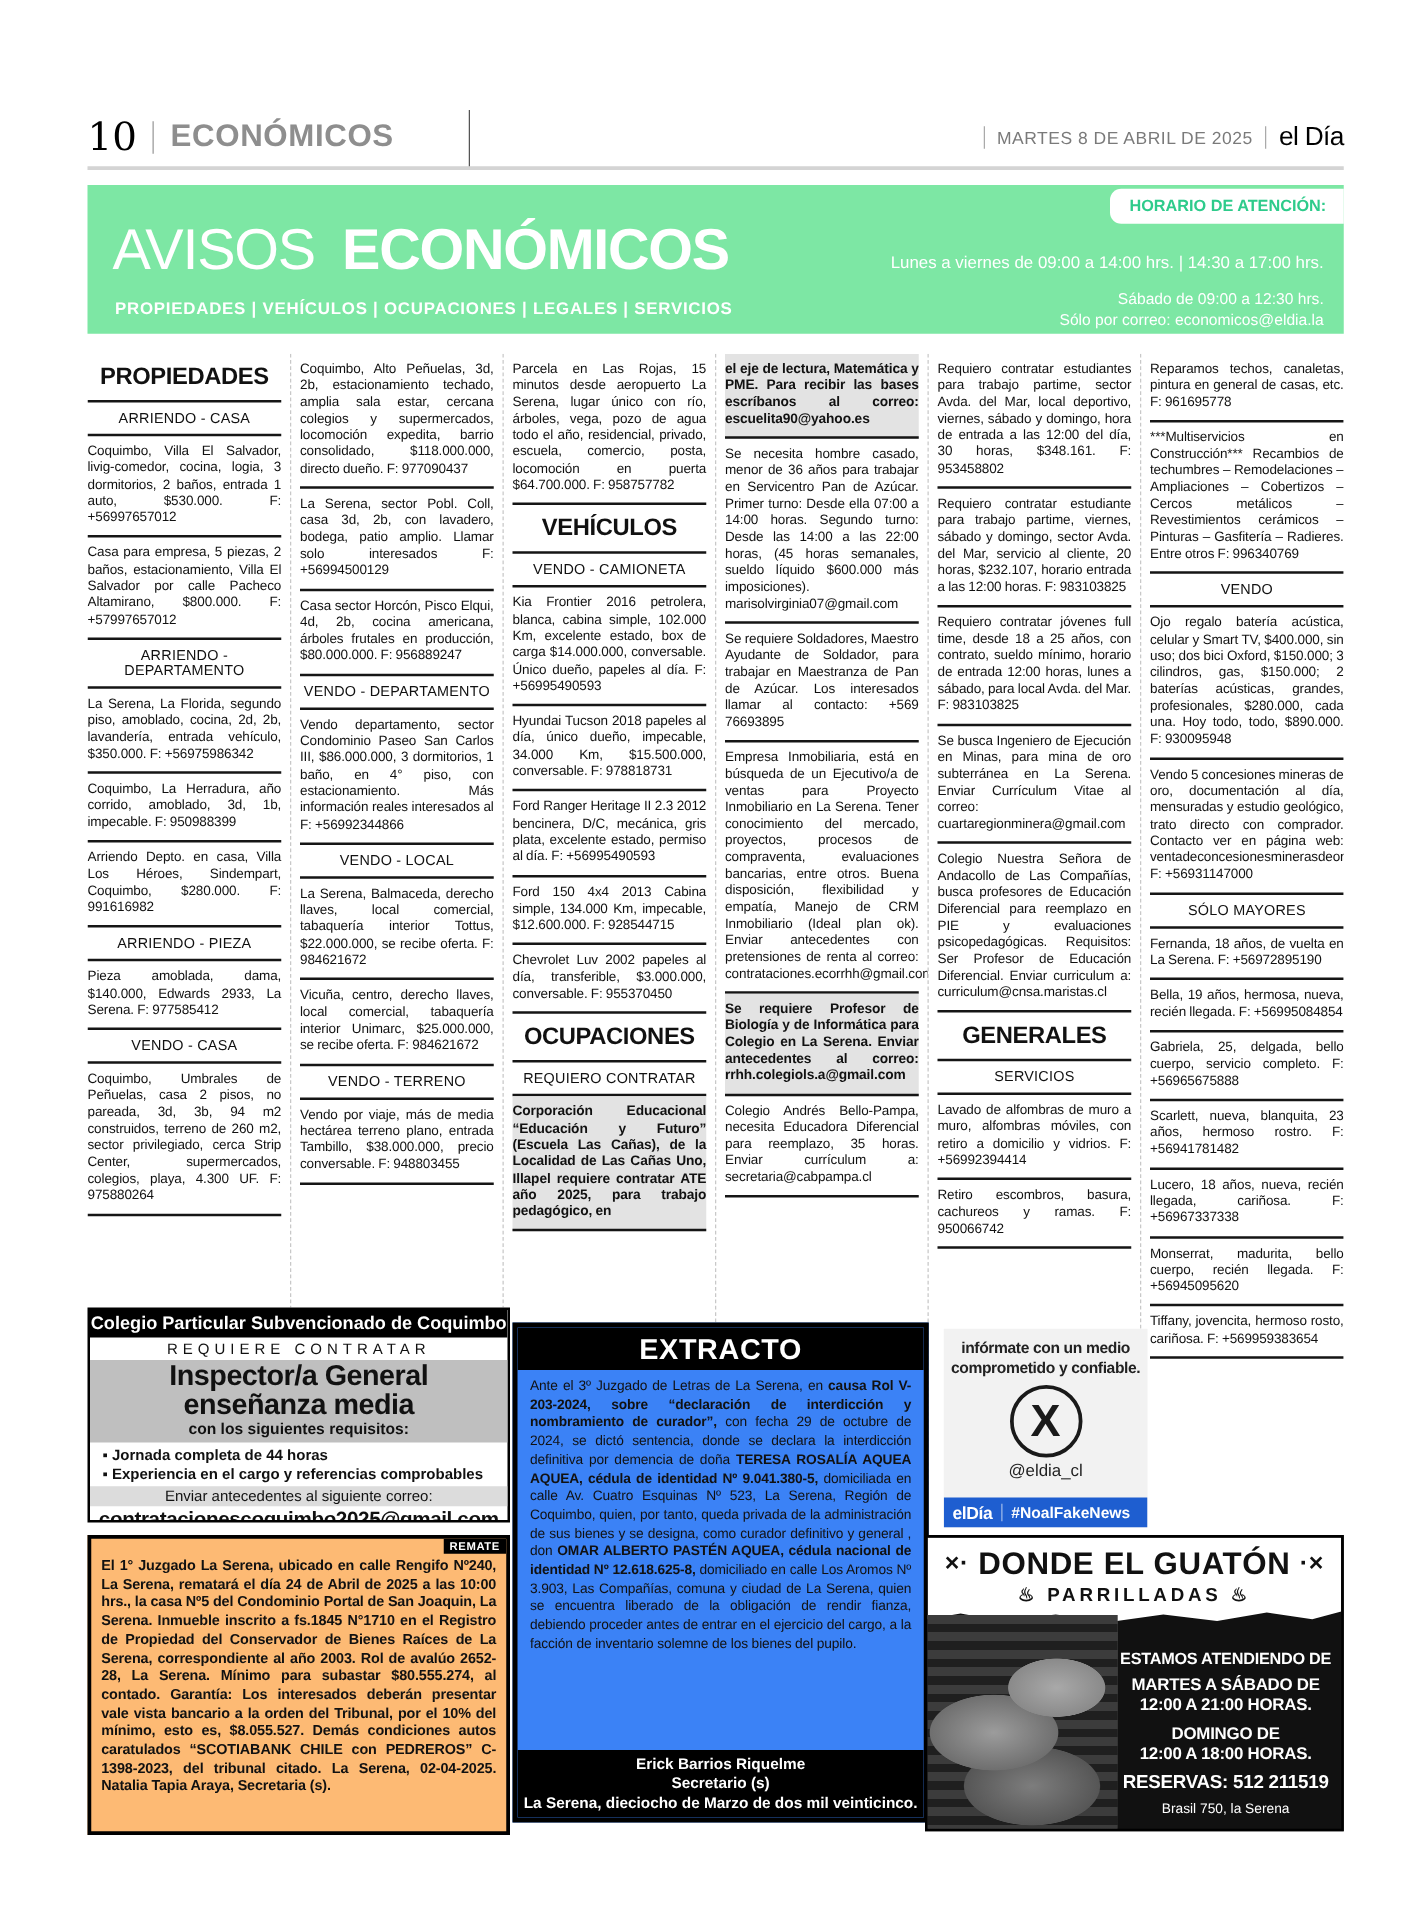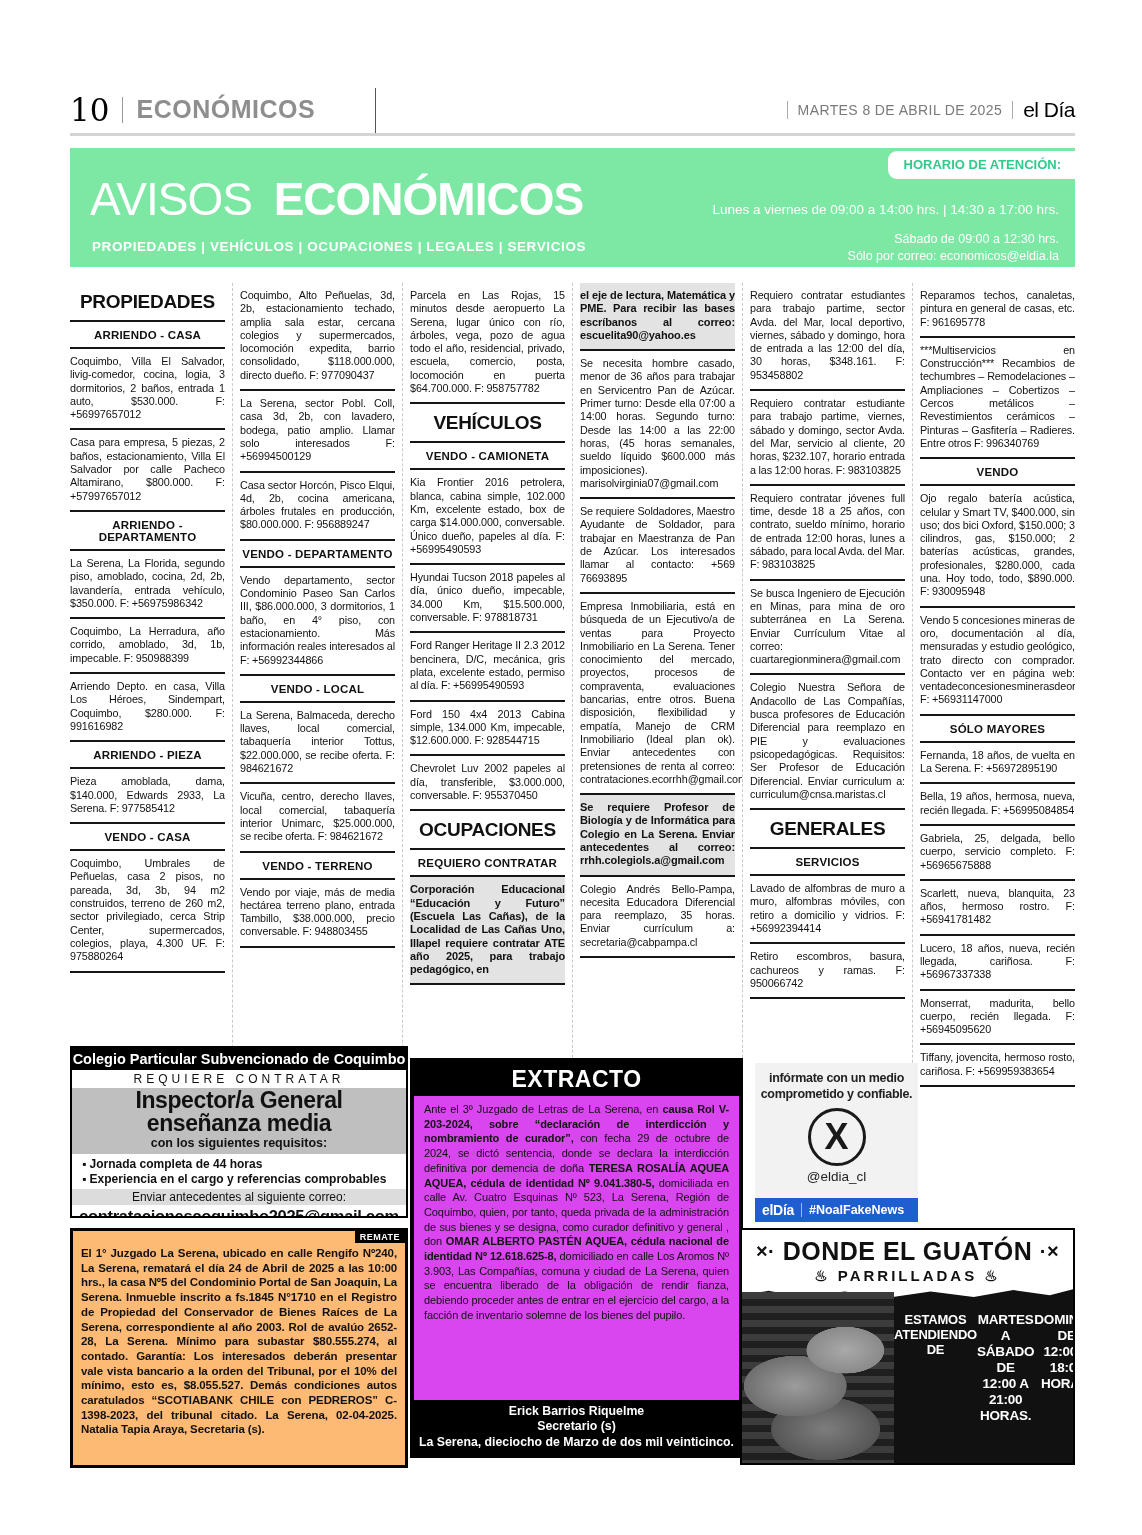--- a/index.html
+++ b/index.html
@@ -28,21 +28,21 @@
   .b-line1{position:absolute;right:16px;top:54px;font-size:13.5px}
   .b-lines23{position:absolute;right:16px;top:83px;font-size:12.5px;text-align:right;line-height:17px}
 
   
   .columns{position:absolute;left:70px;top:283px;width:1005px;height:905px;display:flex;overflow:hidden}
   .col{flex:1 1 0;padding:0 7px;overflow:hidden}
   .col:first-child{padding-left:0}
   .col:last-child{padding-right:0}
   .col + .col{border-left:1px dashed #c8c8c8}
   .section{font-size:19px;font-weight:bold;text-align:center;padding:8px 0 7px;border-bottom:2px solid #151515;letter-spacing:-.3px}
-  .subsection{font-size:11.5px;font-weight:bold;text-align:center;padding:7px 0 6px;border-bottom:2px solid #151515;letter-spacing:.2px}
+  .subsection{font-size:11.5px;font-weight:normal;text-align:center;padding:7px 0 6px;border-bottom:2px solid #151515;letter-spacing:.2px}
   .ad{font-size:10.8px;line-height:13.3px;text-align:justify;padding:6px 0 7px;border-bottom:2px solid #151515;letter-spacing:-.1px;word-spacing:-.3px}
   .ad.bold-highlight{font-weight:bold;background:#e3e3e3;font-size:11px}
 
   
   .ad-colegio{position:absolute;left:70px;top:1046px;width:338px;height:172px;border:2px solid #000;background:#fff;z-index:5;display:flex;flex-direction:column;overflow:hidden;text-align:center}
   .c-title{background:#000;color:#fff;font-weight:bold;font-size:14.5px;line-height:22px}
   .c-req{font-size:12px;letter-spacing:4px;line-height:18px;color:#111}
   .c-role{background:#bfbfbf;padding:1px 0 3px}
   .c-role1,.c-role2{font-size:23px;font-weight:bold;line-height:23px;letter-spacing:-.4px}
   .c-reqintro{font-size:12.5px;font-weight:bold;line-height:15px;margin-top:1px}
@@ -51,21 +51,21 @@
   .c-bullets li::before{content:"▪ "}
   .c-send{background:#dcdcdc;font-size:12px;line-height:16px}
   .c-email{font-size:16.5px;font-weight:bold;line-height:23px;letter-spacing:-.3px}
 
   
   .ad-remate{position:absolute;left:70px;top:1228px;width:338px;height:240px;border:3px solid #000;background:#fdba74;z-index:5;overflow:hidden}
   .r-label{float:right;background:#000;color:#fff;font-size:9px;font-weight:bold;letter-spacing:.5px;padding:1px 5px}
   .r-body{clear:right;padding:3px 8px;font-size:11.5px;font-weight:bold;line-height:14.7px;text-align:justify;letter-spacing:-.1px}
 
   
-  .ad-extracto{position:absolute;left:410px;top:1058px;width:333px;height:400px;border:4px solid #000;background:#d946ef;z-index:5;display:flex;flex-direction:column;overflow:hidden}
+  .ad-extracto{position:absolute;left:410px;top:1058px;width:333px;height:400px;border:4px solid #000;background:#3b82f6;z-index:5;display:flex;flex-direction:column;overflow:hidden}
   .e-title{background:#000;color:#fff;font-weight:bold;font-size:23px;text-align:center;line-height:34px;letter-spacing:.5px}
   .e-body{flex:1;padding:6px 10px;font-size:11px;line-height:14.7px;text-align:justify;letter-spacing:-.1px}
   .e-body .b{font-weight:bold}
   .e-footer{background:#000;color:#fff;font-weight:bold;font-size:12.3px;text-align:center;line-height:15.5px;padding:4px 2px}
 
   
   .ad-x{position:absolute;left:755px;top:1063px;width:163px;height:159px;background:#f2f2f2;z-index:5;display:flex;flex-direction:column;align-items:center;overflow:hidden}
   .x-msg{font-size:12.5px;font-weight:bold;color:#222;text-align:center;line-height:15.5px;margin-top:8px;letter-spacing:-.3px}
   .x-logo{width:58px;height:58px;border:3px solid #1a1a1a;border-radius:50%;display:flex;align-items:center;justify-content:center;margin-top:6px}
   .x-logo span{font-size:36px;font-weight:bold;color:#1a1a1a;line-height:1}
@@ -80,21 +80,21 @@
   .g-head{position:absolute;left:0;top:0;width:100%;height:76px;background:#fff;color:#111;text-align:center;clip-path:polygon(0 0,100% 0,100% 78%,93% 86%,82% 79%,70% 88%,57% 81%,44% 89%,31% 81%,18% 88%,8% 80%,0 86%)}
   .g-title{font-size:25px;font-weight:bold;letter-spacing:.5px;margin-top:7px;white-space:nowrap}
   .g-title .deco{font-weight:bold;font-size:20px;vertical-align:2px}
   .g-sub{font-size:15px;font-weight:bold;letter-spacing:3px;margin-top:1px}
   .g-photo{position:absolute;left:0;top:62px;width:152px;bottom:0;background:
       radial-gradient(70px 42px at 68% 34%,#a9a9a9 0%,#8a8a8a 55%,rgba(0,0,0,0) 56%),
       radial-gradient(85px 50px at 35% 55%,#9c9c9c 0%,#6f6f6f 60%,rgba(0,0,0,0) 61%),
       radial-gradient(90px 52px at 55% 80%,#7d7d7d 0%,#565656 60%,rgba(0,0,0,0) 61%),
       repeating-linear-gradient(180deg,#3c3c3c 0 7px,#1f1f1f 7px 14px),
       linear-gradient(#6a6a6a,#2d2d2d)}
-  .g-right{position:absolute;left:152px;right:6px;top:82px;bottom:4px;color:#fff;text-align:center;display:flex;flex-direction:row;justify-content:space-evenly}
+  .g-right{position:absolute;left:152px;right:6px;top:82px;bottom:4px;color:#fff;text-align:center;display:flex;flex-direction:column;justify-content:space-evenly}
   .g-l1{font-size:13px;font-weight:bold;letter-spacing:-.2px}
   .g-l2{font-size:13.5px;font-weight:bold;line-height:16px;letter-spacing:-.2px}
   .g-res{font-size:15px;font-weight:bold;letter-spacing:-.2px}
   .g-addr{font-size:11px;font-weight:normal}
 </style>
 </head>
 <body>
 
 <div class="page">
 

